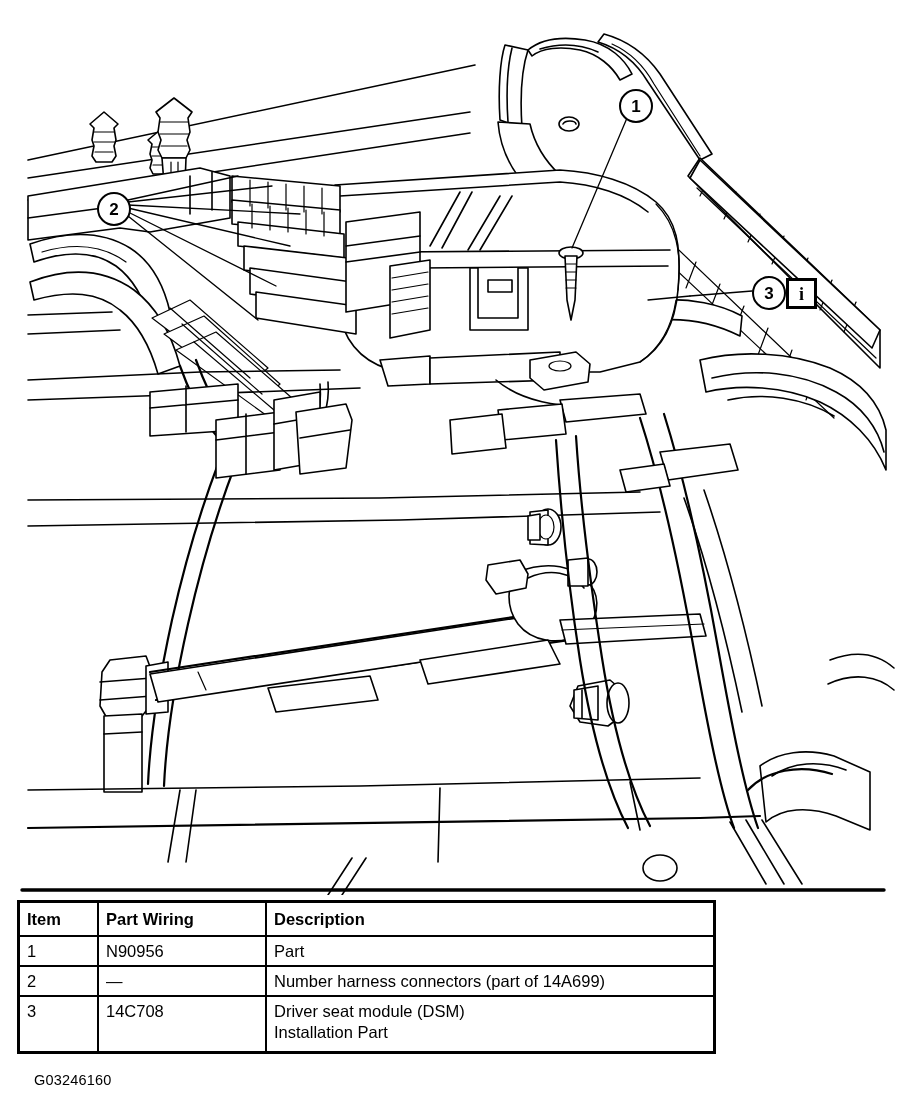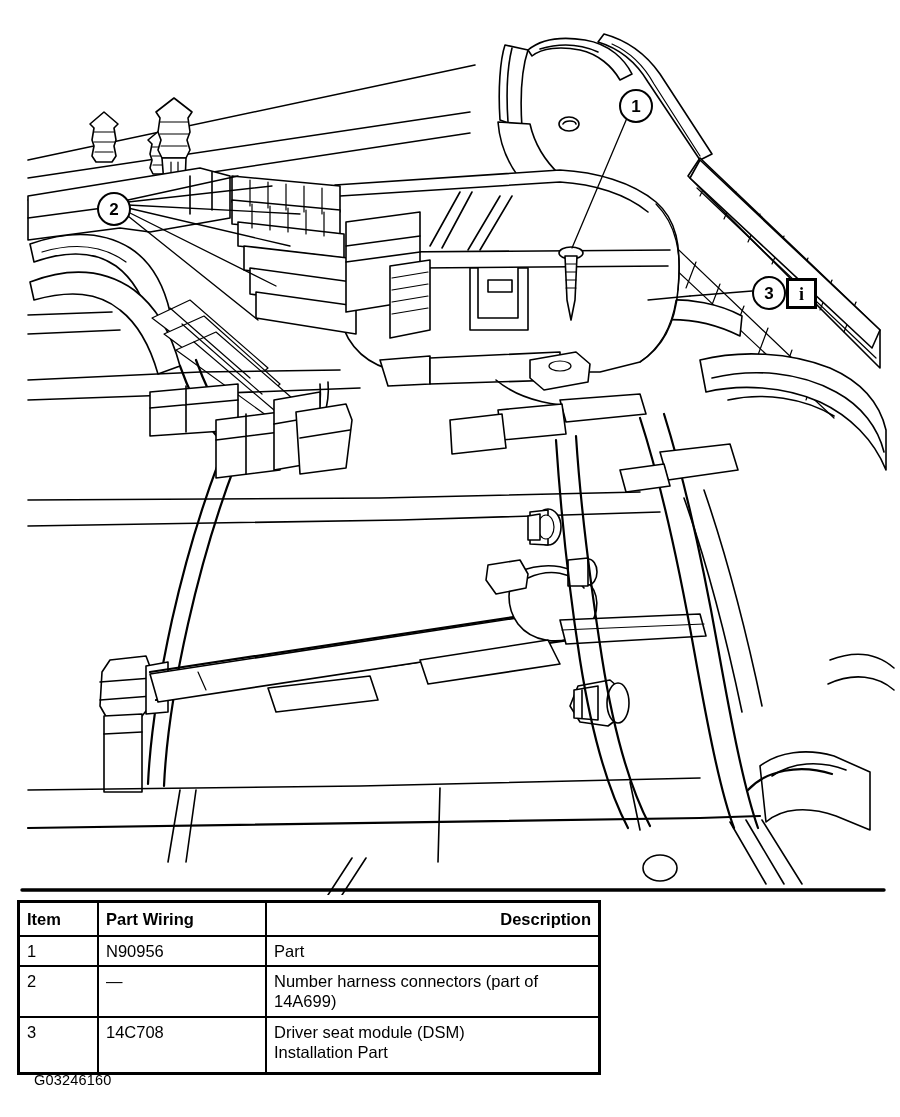--- a/index.html
+++ b/index.html
@@ -40,40 +40,40 @@
     display:flex;align-items:center;justify-content:center;
     font-size:18px;font-weight:bold;line-height:1;
     font-family:"Liberation Serif", serif;
     z-index:6;
   }
 
   
   .parts-table{
     position:absolute;
     left:17px;top:900px;
-    width:584px;
+    width:699px;
     border-collapse:collapse;
     table-layout:fixed;
     background:#fff;
   }
   .parts-table td,.parts-table th{
     border:2px solid #000;
     padding:4px 7px;
     font-size:16.5px;
     line-height:1.22;
     text-align:left;
     vertical-align:top;
     font-weight:normal;
     font-family:"Liberation Sans", sans-serif;
   }
   .parts-table thead th{
     font-weight:bold;
     padding-top:6px;padding-bottom:6px;
   }
-  .parts-table thead th.c-desc{text-align:right;}
+  .parts-table thead th.c-desc{text-align:left;}
   .col-item{width:63px;}
   .col-part{width:152px;}
   .row-tall td{height:46px;}
   .dash{letter-spacing:0;}
 
   
   .parts-table{border:3px solid #000;}
 
   
   .fig-id{

